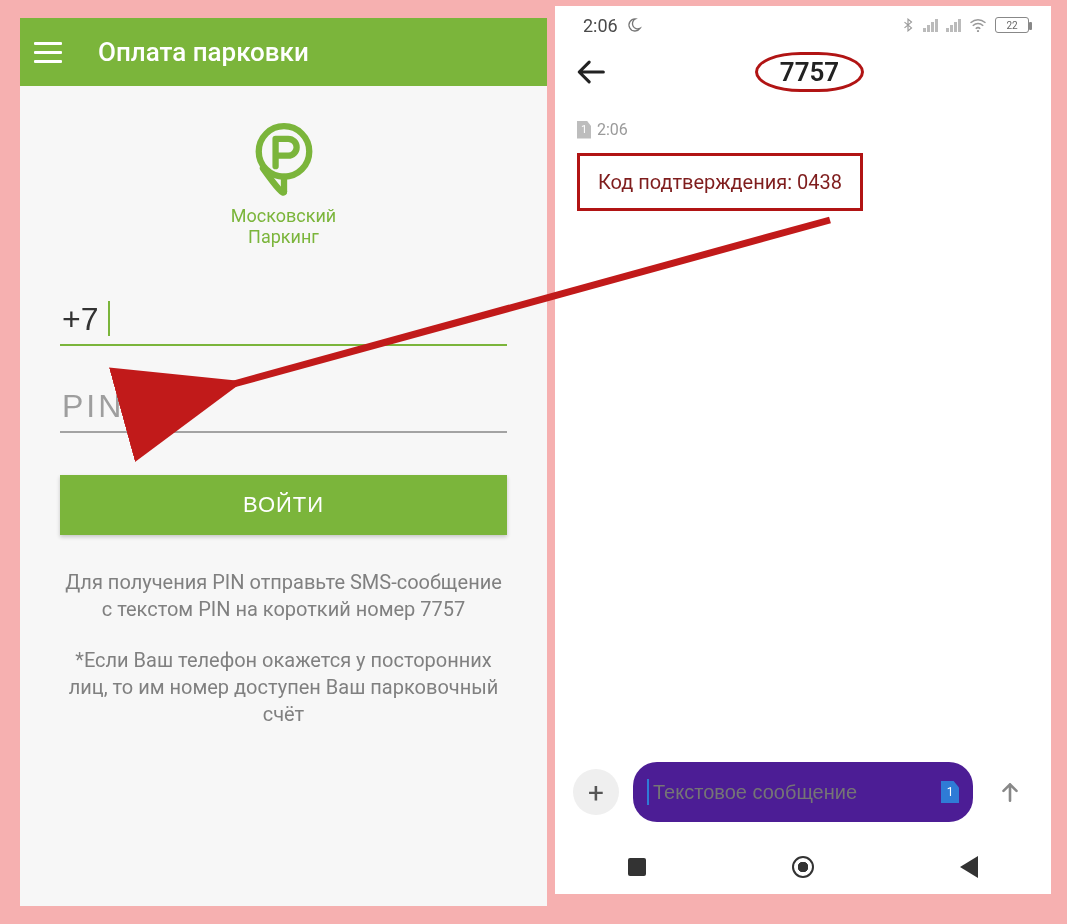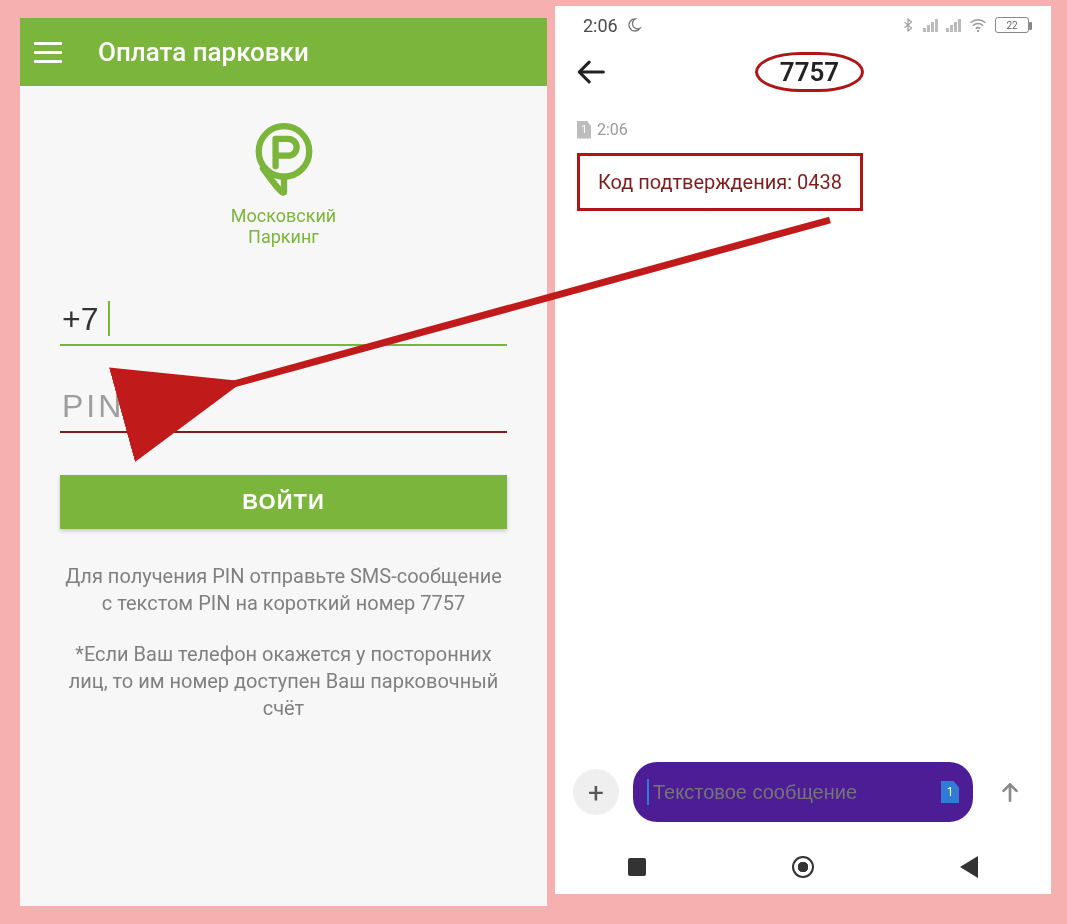--- a/index.html
+++ b/index.html
@@ -40,41 +40,41 @@
   .logo-text { color: #7bb53b; font-size: 18px; text-align: center; line-height: 1.15; margin-top: 4px; }
 
   .field {
     width: 100%;
     margin-top: 36px;
     position: relative;
   }
   .field input {
     width: 100%;
     border: none;
-    border-bottom: 2px solid #7f1d1d;
+    border-bottom: 2px solid #a3a3a3;
     background: transparent;
     font-size: 32px;
     padding: 6px 2px;
     color: #333;
     outline: none;
   }
   .field.active input { border-bottom: 2px solid #7bb53b; }
   .field input::placeholder { color: #9e9e9e; letter-spacing: 3px; }
   .caret {
     position: absolute;
     left: 48px; top: 6px; bottom: 10px;
     width: 2px; background: #7bb53b;
   }
 
   .login-btn {
     margin-top: 42px;
-    width: 100%; height: 54px;
+    width: 100%; height: 60px;
     background: #7bb53b;
     color: #fff;
-    font-size: 22px; font-weight: 700; letter-spacing: 1px;
+    font-size: 22px; font-weight: 400; letter-spacing: 1px;
     border: none;
     cursor: pointer;
     box-shadow: 0 2px 4px rgba(0,0,0,.2);
   }
 
   .hint { margin-top: 34px; color: #808080; font-size: 20px; text-align: center; line-height: 1.35; }
   .hint + .hint { margin-top: 24px; }
 
   
   .phone-right {

